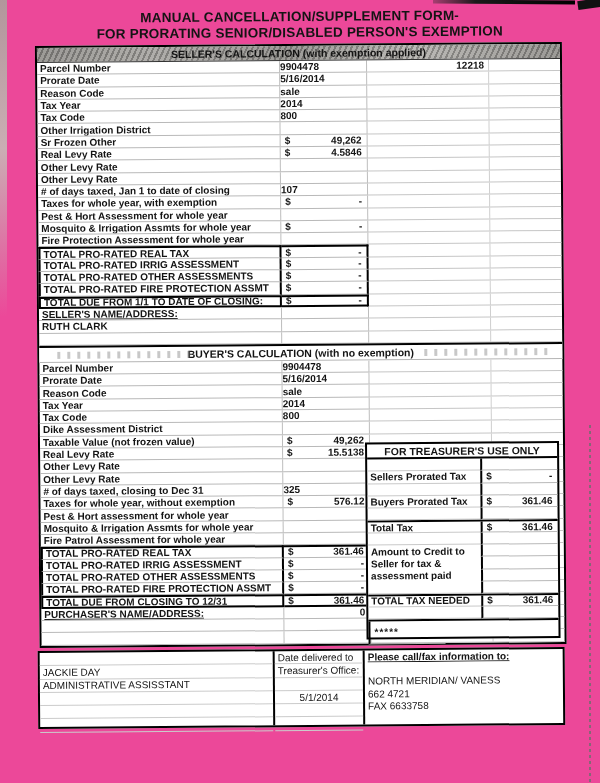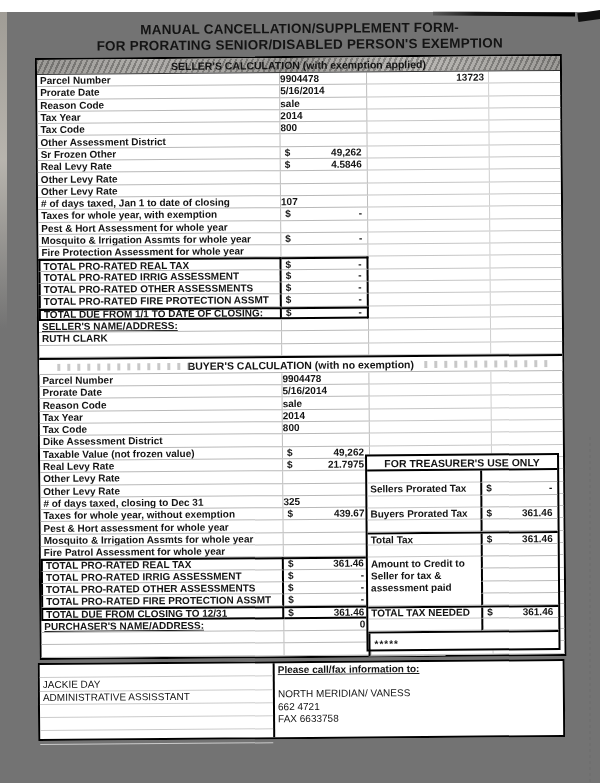--- a/index.html
+++ b/index.html
@@ -1,18 +1,18 @@
 <!DOCTYPE html>
 <html><head>
 <meta charset="utf-8">
 <style>
   html,body{margin:0;padding:0;background:#ffffff;}
   body{width:600px;height:783px;overflow:hidden;position:relative;
        font-family:"Liberation Sans",sans-serif;color:#141414;}
-  .sheet{position:absolute;inset:0;background:#737373;margin-top:12px;}
+  .sheet{position:absolute;inset:0;background:#ec4899;}
   .tilt{position:absolute;left:0;top:0;width:600px;height:783px;
         transform:rotate(-0.45deg);transform-origin:300px 60px;}
 
   
   .title{width:600px;text-align:center;font-weight:bold;font-size:13.5px;letter-spacing:.2px;}
   #t1{position:absolute;top:9px;}
   #t2{position:absolute;top:25px;}
 
   
   .ftable{position:absolute;left:35px;top:44px;width:523px;border:2px solid #000;
@@ -103,21 +103,21 @@
       </div>
       <div id="seller-rows">
           <div class="row ">
             <div class="c c1">
               <span class="lab">Parcel Number</span>
             </div>
             <div class="c c2 c">
               <span class="cv">9904478</span>
             </div>
             <div class="c c3">
-              <span class="cv3">13723</span>
+              <span class="cv3">12218</span>
             </div>
             <div class="c c4"></div>
           </div>
           <div class="row ">
             <div class="c c1">
               <span class="lab">Prorate Date</span>
             </div>
             <div class="c c2 c">
               <span class="cv">5/16/2014</span>
             </div>
@@ -149,21 +149,21 @@
               <span class="lab">Tax Code</span>
             </div>
             <div class="c c2 c">
               <span class="cv">800</span>
             </div>
             <div class="c c3"></div>
             <div class="c c4"></div>
           </div>
           <div class="row ">
             <div class="c c1">
-              <span class="lab">Other Assessment District</span>
+              <span class="lab">Other Irrigation District</span>
             </div>
             <div class="c c2"></div>
             <div class="c c3"></div>
             <div class="c c4"></div>
           </div>
           <div class="row ">
             <div class="c c1">
               <span class="lab">Sr Frozen Other</span>
             </div>
             <div class="c c2 d">
@@ -401,21 +401,21 @@
             </div>
             <div class="c c3"></div>
             <div class="c c4"></div>
           </div>
           <div class="row ">
             <div class="c c1">
               <span class="lab">Real Levy Rate</span>
             </div>
             <div class="c c2 d">
               <span class="ds">$</span>
-              <span class="da">21.7975</span>
+              <span class="da">15.5138</span>
             </div>
             <div class="c c3"></div>
             <div class="c c4"></div>
           </div>
           <div class="row ">
             <div class="c c1">
               <span class="lab">Other Levy Rate</span>
             </div>
             <div class="c c2"></div>
             <div class="c c3"></div>
@@ -438,21 +438,21 @@
             </div>
             <div class="c c3"></div>
             <div class="c c4"></div>
           </div>
           <div class="row ">
             <div class="c c1">
               <span class="lab">Taxes for whole year, without exemption</span>
             </div>
             <div class="c c2 d">
               <span class="ds">$</span>
-              <span class="da">439.67</span>
+              <span class="da">576.12</span>
             </div>
             <div class="c c3"></div>
             <div class="c c4"></div>
           </div>
           <div class="row ">
             <div class="c c1">
               <span class="lab">Pest &amp; Hort assessment for whole year</span>
             </div>
             <div class="c c2"></div>
             <div class="c c3"></div>
@@ -635,20 +635,28 @@
 
     <div id="footer">
       <div class="fcell" id="f-left">
           <div class="fline"></div>
           <div class="fline">JACKIE DAY</div>
           <div class="fline">ADMINISTRATIVE ASSISSTANT</div>
           <div class="fline"></div>
           <div class="fline"></div>
           <div class="fline"></div>
         </div>
+      <div class="fcell" id="f-mid">
+          <div class="fline">Date delivered to</div>
+          <div class="fline">Treasurer's Office:</div>
+          <div class="fline"></div>
+          <div class="fline">5/1/2014</div>
+          <div class="fline"></div>
+          <div class="fline"></div>
+        </div>
       <div class="fcell" id="f-right">
           <div class="fline">Please call/fax information to:</div>
           <div class="fline"></div>
           <div class="fline">NORTH MERIDIAN/ VANESS</div>
           <div class="fline">662 4721</div>
           <div class="fline">FAX 6633758</div>
           <div class="fline"></div>
         </div>
     </div>
   </div>

